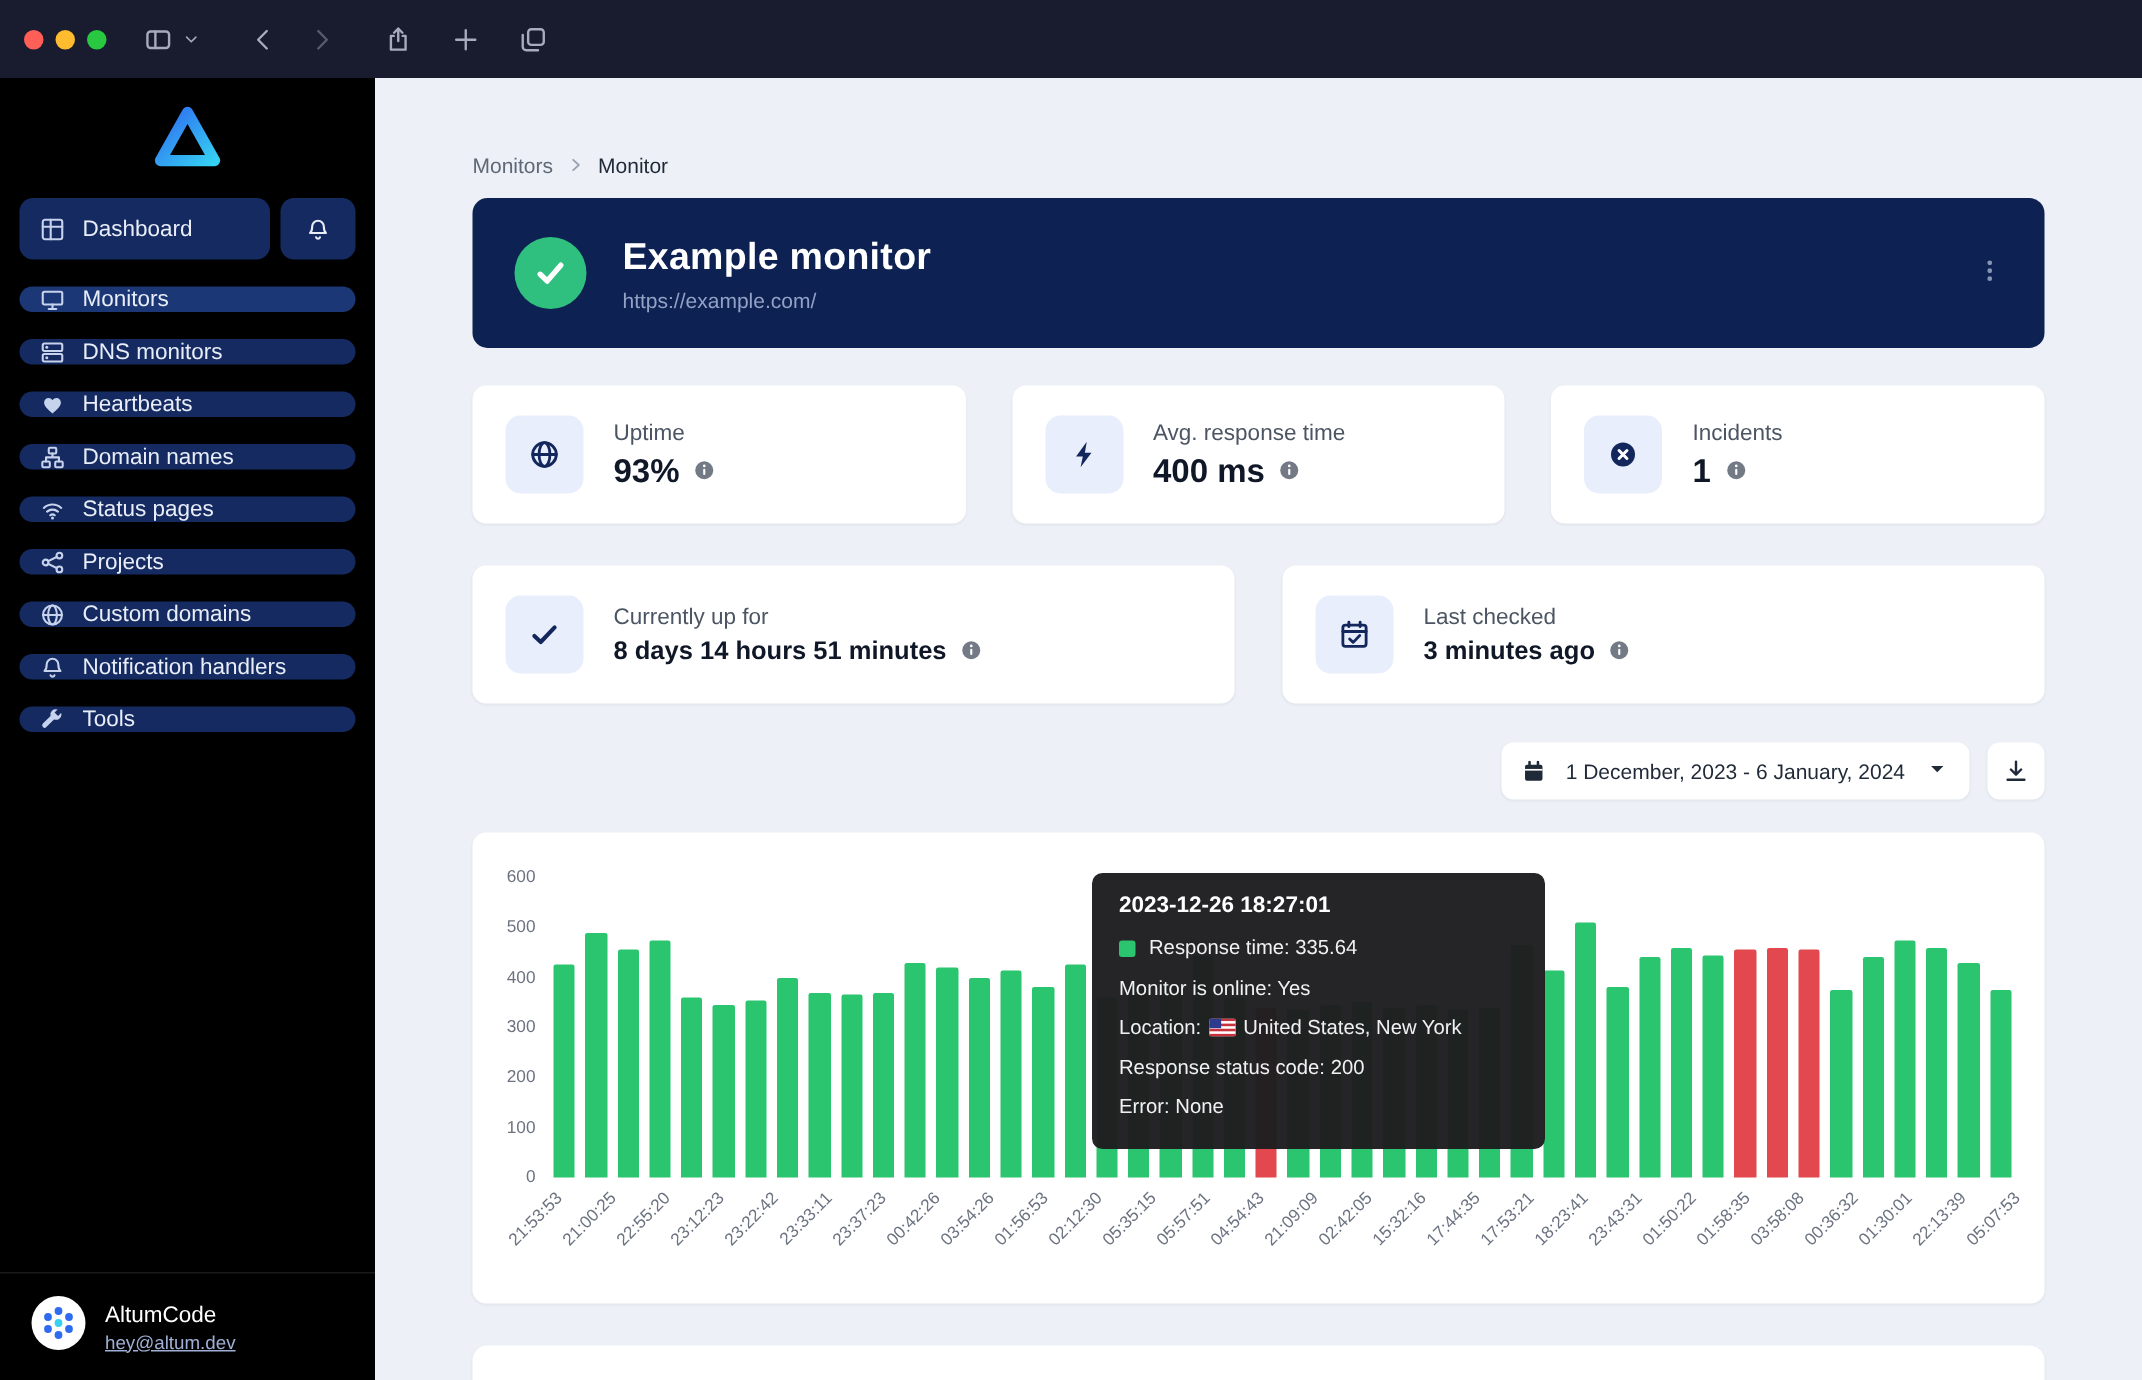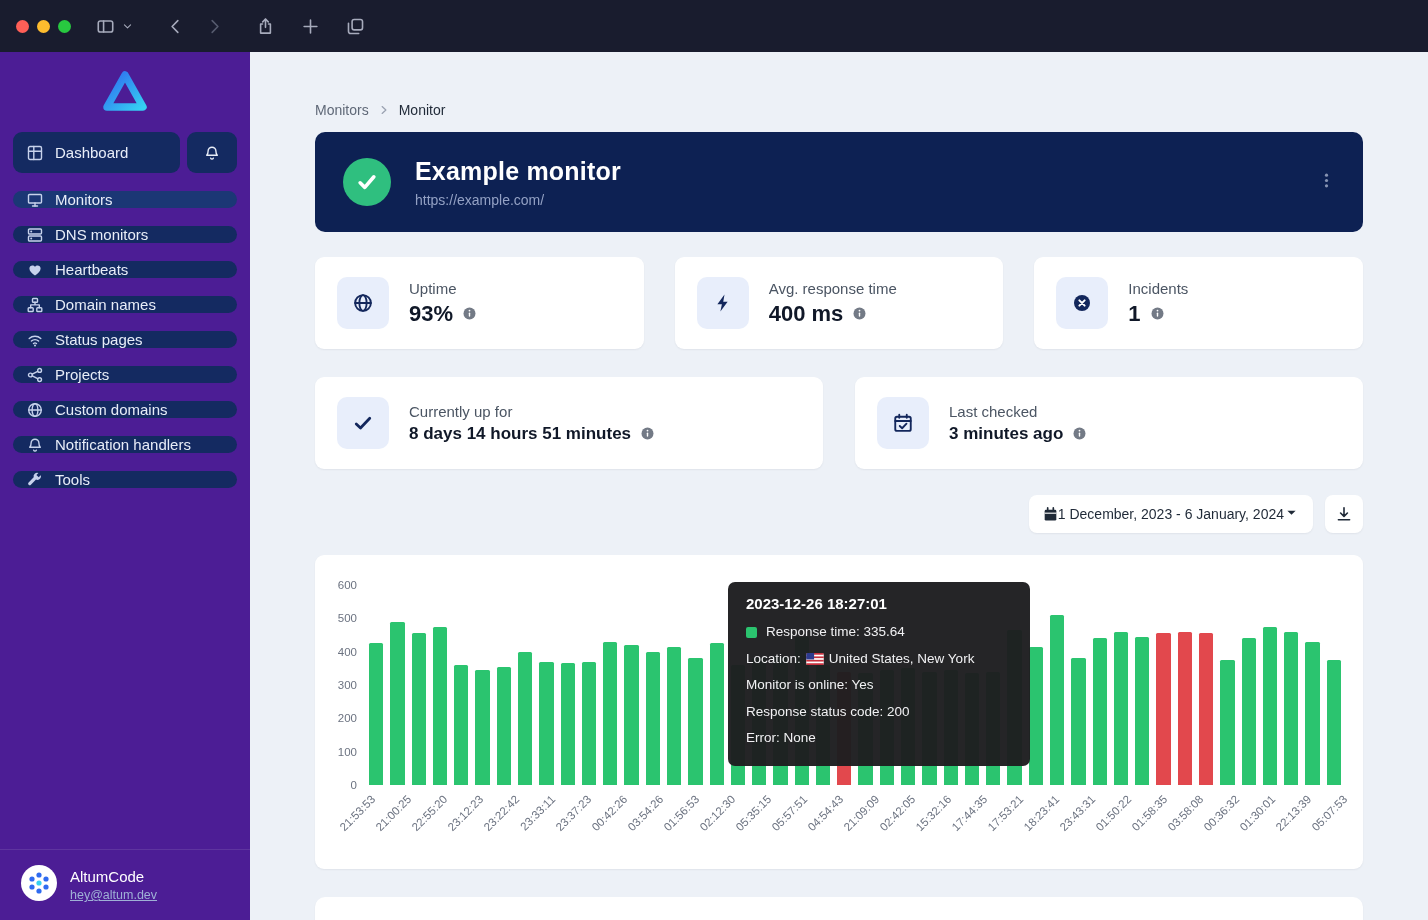--- a/index.html
+++ b/index.html
@@ -21,21 +21,21 @@
   .url-bar { width:585px; height:30px; background:#3a3e50; border-radius:8px; display:flex; align-items:center; padding:0 10px; position:relative; }
   .url-text { flex:1; text-align:center; color:#e9eaef; font-size:13px; }
   .url-bar .reload { position:absolute; right:8px; color:#b9bdca; }
   .url-bar .reload svg{ width:14px; height:14px; stroke:currentColor; fill:none; stroke-width:1.5; stroke-linecap:round; stroke-linejoin:round;}
   .chrome-right { display:flex; align-items:center; gap:20px; margin-left:26px; }
 
   
   .body-row { flex:1; display:flex; min-height:0; }
 
   
-  .sidebar { width:250px; background:#4c1d95; display:flex; flex-direction:column; flex:0 0 auto; }
+  .sidebar { width:250px; background:#000000; display:flex; flex-direction:column; flex:0 0 auto; }
   .logo { padding:18px 0 20px; display:flex; justify-content:center; }
   nav.menu { padding:0 13px; display:flex; flex-direction:column; gap:18px; }
   .menu-row { display:flex; gap:7px; }
   .menu-item { background:#142a61; border-radius:9px; height:41px; display:flex; align-items:center; gap:12px; padding:0 14px; color:#e8edf8; font-size:15px; cursor:pointer; flex:1; }
   .menu-item.active { background:#1b3775; }
   .menu-item .icon svg, .bell-btn svg { width:16px; height:16px; stroke:currentColor; fill:none; stroke-width:1.4; stroke-linecap:round; stroke-linejoin:round; }
   .menu-item .icon { color:#c7d2ec; display:flex; }
   .bell-btn { background:#142a61; border:none; border-radius:9px; width:50px; height:41px; color:#e8edf8; display:flex; align-items:center; justify-content:center; cursor:pointer; }
   .sb-spacer { flex:1; }
   .sb-footer { border-top:1px solid rgba(255,255,255,.10); padding:14px 20px; display:flex; align-items:center; gap:12px; cursor:pointer; }
@@ -64,21 +64,21 @@
   .icon-tile { width:52px; height:52px; border-radius:10px; background:#e8eefb; color:#13275c; display:flex; align-items:center; justify-content:center; flex:0 0 auto; }
   .icon-tile svg { width:20px; height:20px; stroke:currentColor; fill:none; stroke-width:1.5; stroke-linecap:round; stroke-linejoin:round; }
   .stat-label { font-size:15px; color:#4b5563; }
   .stat-value-row { display:flex; align-items:center; gap:9px; margin-top:4px; }
   .stat-value { font-size:22px; font-weight:700; color:#101828; }
   .status-row .stat-value { font-size:17px;text-align:right; }
   .info-ic { color:#737a86; display:flex; }
   .info-ic svg { width:15px; height:15px; }
 
   .date-row { margin-top:26px; display:flex; justify-content:flex-end; align-items:center; gap:12px; }
-  .date-btn { background:#fff; border:none; border-radius:8px; height:38px; display:flex; align-items:center; gap:0; padding:0 14px; font-size:14px; color:#1f2937; cursor:pointer; box-shadow:0 1px 2px rgba(16,24,40,.06); font-family:inherit; }
+  .date-btn { background:#fff; border:none; border-radius:8px; height:38px; display:flex; align-items:center; gap:14px; padding:0 14px; font-size:14px; color:#1f2937; cursor:pointer; box-shadow:0 1px 2px rgba(16,24,40,.06); font-family:inherit; }
   .date-btn .cal { color:#1f2937; display:flex; }
   .date-btn svg { width:15px; height:15px; }
   .dl-btn { background:#fff; border:none; border-radius:8px; width:38px; height:38px; display:flex; align-items:center; justify-content:center; color:#1f2937; cursor:pointer; box-shadow:0 1px 2px rgba(16,24,40,.06); }
   .dl-btn svg { width:16px; height:16px; stroke:currentColor; fill:none; stroke-width:1.6; stroke-linecap:round; stroke-linejoin:round; }
 
   
   .chart-card { margin-top:22px; position:relative; height:314px; padding:30px 14px 0 0; }
   .plot { position:relative; margin-left:54px; margin-right:8px; height:200px; }
   .bars { position:absolute; inset:0; display:flex; align-items:flex-end; gap:7px; }
   .bar { flex:1; border-radius:1.5px 1.5px 0 0; }
@@ -544,37 +544,37 @@
             <span class="xlab" style="left: calc(100%);">05:07:53</span>
           </div>
         <div class="chart-tooltip" id="tooltip">
           <div class="tt-title">2023-12-26 18:27:01</div>
           <div id="tt-rows">
               <div class="tt-row">
                 <span class="tt-swatch" style="background:#2bc46f"></span>
                 <span>Response time: 335.64</span>
               </div>
               <div class="tt-row">
+                <span>Monitor is online: Yes</span>
+              </div>
+              <div class="tt-row">
                 <span>Location:</span>
                 <svg class="flag" viewBox="0 0 19 13">
                   <rect width="19" height="13" rx="1" fill="#fff"></rect>
                   <g fill="#c8313e">
                     <rect y="0" width="19" height="1.85"></rect>
                     <rect y="3.7" width="19" height="1.85"></rect>
                     <rect y="7.4" width="19" height="1.85"></rect>
                     <rect y="11.1" width="19" height="1.9"></rect>
                   </g>
                   <rect width="8.5" height="7" fill="#2c3b8e"></rect>
                 </svg>
                 <span>United States, New York</span>
               </div>
               <div class="tt-row">
-                <span>Monitor is online: Yes</span>
-              </div>
-              <div class="tt-row">
                 <span>Response status code: 200</span>
               </div>
               <div class="tt-row">
                 <span>Error: None</span>
               </div>
             </div>
         </div>
       </section>
 
       <div class="next-card"></div>

